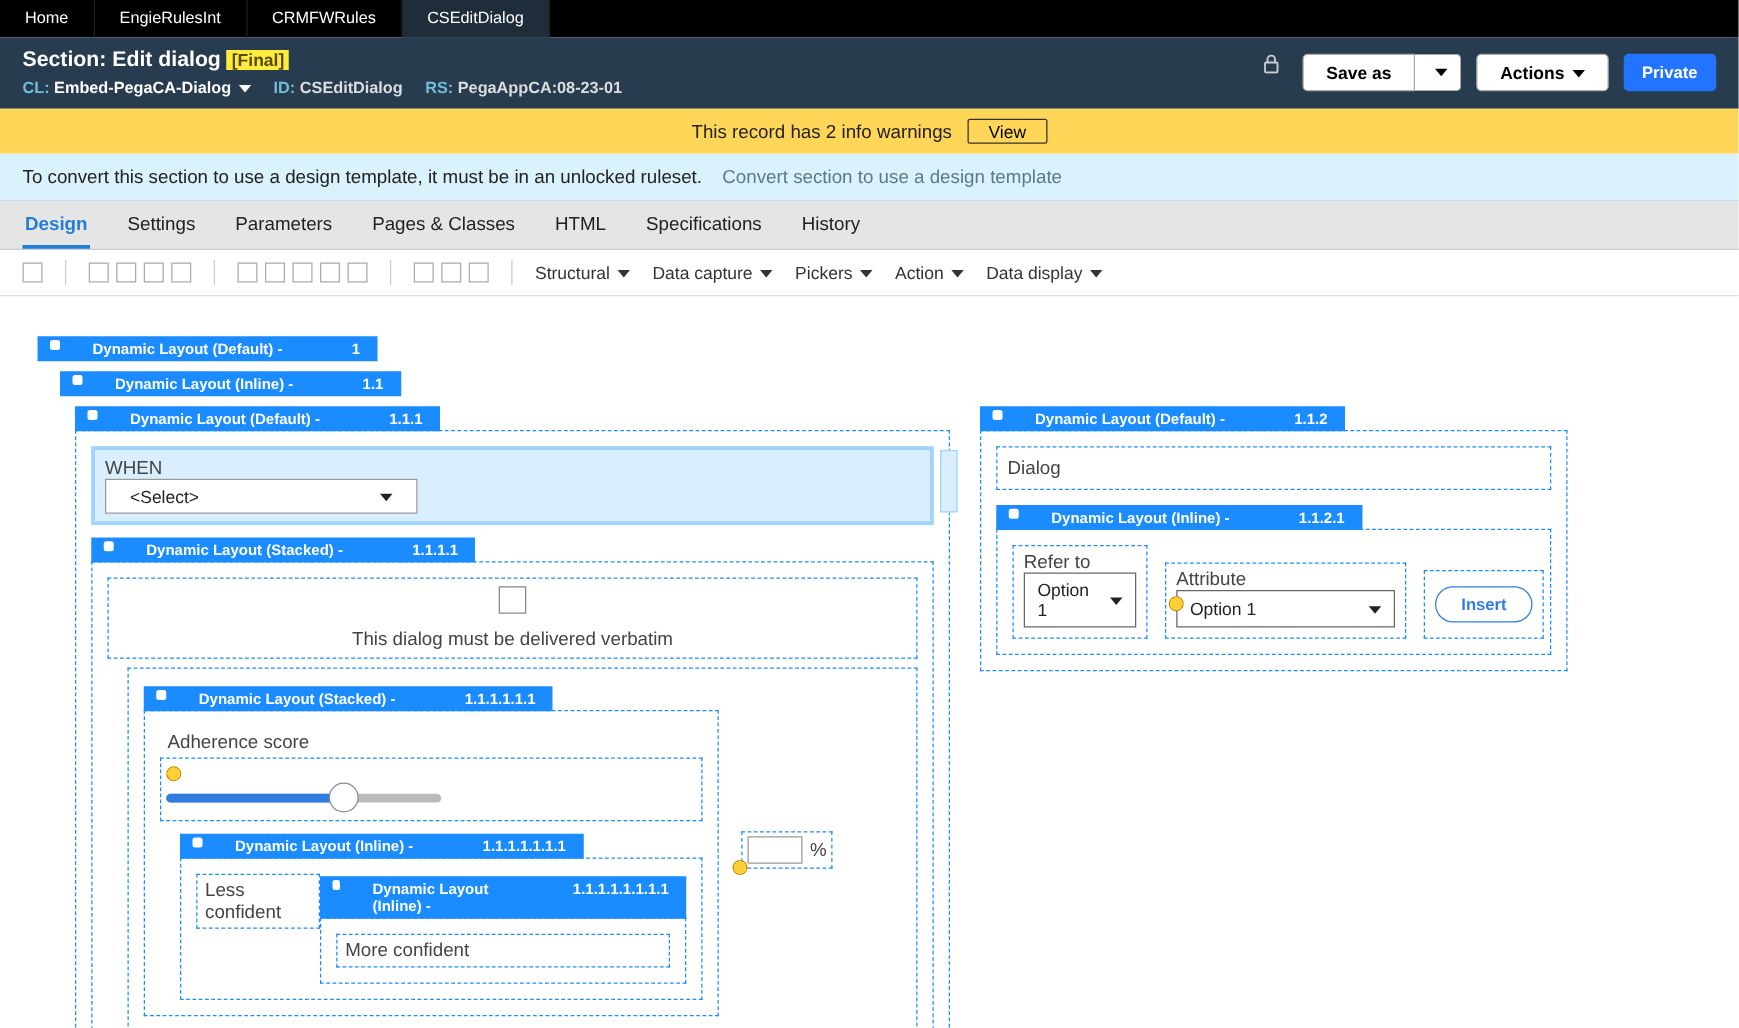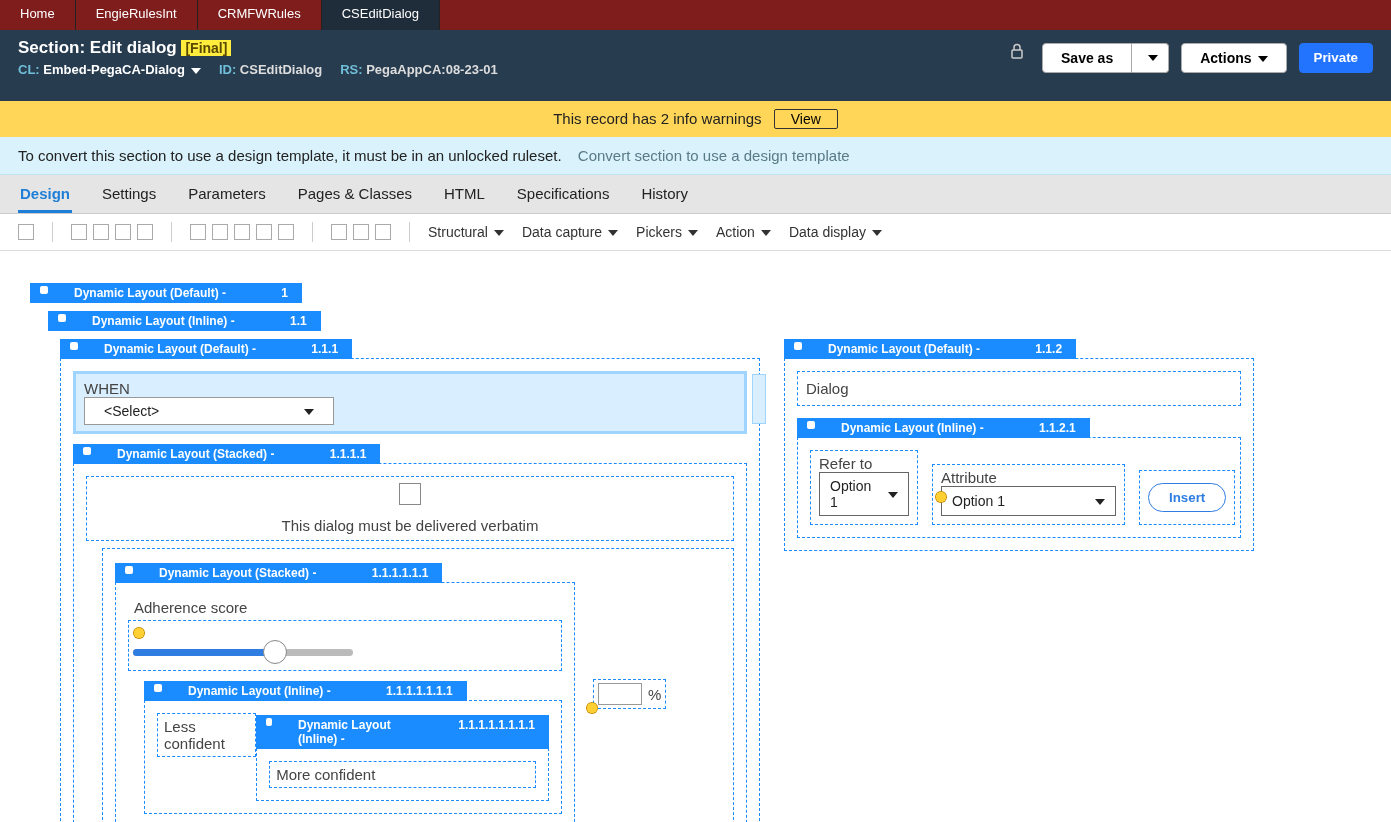--- a/index.html
+++ b/index.html
@@ -1,20 +1,20 @@
 <!DOCTYPE html>
 <html><head>
 <meta charset="utf-8">
 <style>
   * { box-sizing: border-box; margin: 0; padding: 0; }
   body { font-family: "Segoe UI", Arial, sans-serif; font-size: 14px; background: #fff; color: #222; }
-  .top-tabs { background: #7f1d1d; height: 30px; display: flex; align-items: stretch; }
+  .top-tabs { background: #000000; height: 30px; display: flex; align-items: stretch; }
   .top-tab { color: #fff; padding: 6px 20px 0 20px; font-size: 13px; cursor: pointer; border-right: 1px solid #222; }
   .top-tab.active { background: #1f2c39; }
-  .header-bar { background: #283c50; color: #fff; padding: 8px 18px 24px 18px; display: flex; justify-content: space-between; align-items: center; }
+  .header-bar { background: #283c50; color: #fff; padding: 8px 18px 10px 18px; display: flex; justify-content: space-between; align-items: center; }
   .header-left { display: flex; flex-direction: column; gap: 4px; }
   .title-row { font-size: 17px; font-weight: 600; }
   .final-badge { background: #ffec3d; color: #5a4a00; font-size: 14px; padding: 0 4px; font-weight: 700; }
   .meta-row { font-size: 13px; display: flex; gap: 18px; align-items: center; }
   .meta-label { color: #6fbfd8; font-weight: 600; }
   .meta-val { color: #ddd; font-weight: 600; }
   .header-right { display: flex; gap: 12px; }
   .icon-lock { color: #ccc; font-size: 14px; margin-right: 6px; }
   .btn { background: #fff; border: 1px solid #aaa; border-radius: 4px; padding: 6px 18px; font-size: 14px; font-weight: 600; cursor: pointer; }
   .btn-split { display: flex; }

